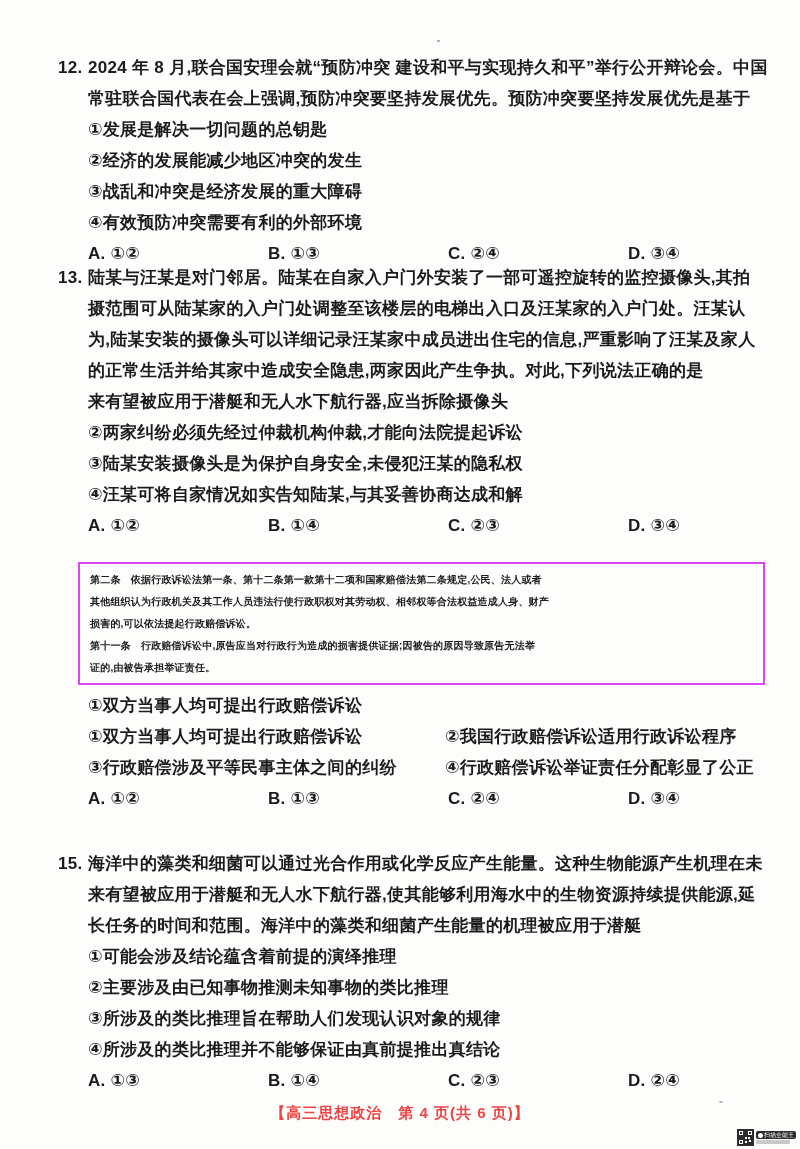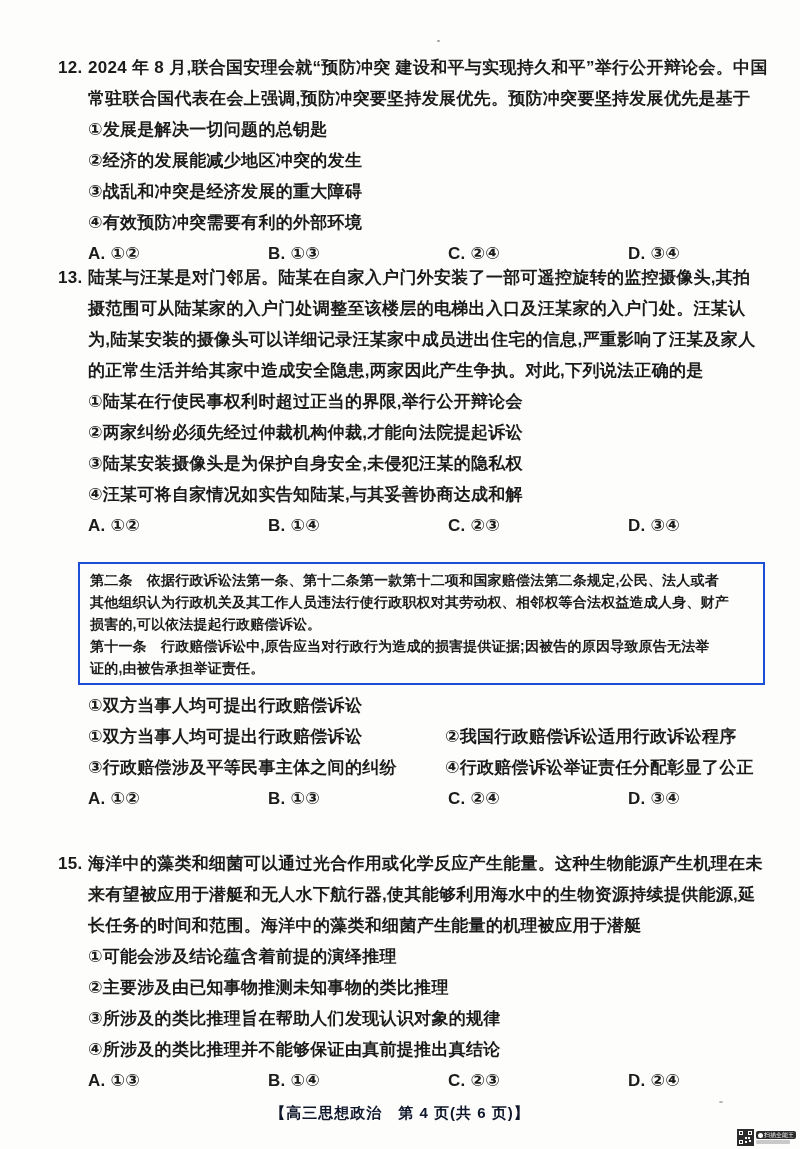--- a/index.html
+++ b/index.html
@@ -21,32 +21,32 @@
   .row { display:flex; white-space:nowrap; }
   .qnum { width:30px; flex:none; }
   .lntext { flex:none; white-space:nowrap; }
   .ln { margin-left:30px; white-space:nowrap; }
   .opts { margin-left:30px; display:flex; white-space:nowrap; }
   .opts span { width:180px; flex:none; }
   .opts span:last-child { width:auto; }
   .excerpt {
     box-sizing:border-box;
     margin-left:20px; margin-top:7px; margin-bottom:5px;
-    width:687px; border:2px solid #1d4ed8;
+    width:687px; border:2px solid #d946ef;
     padding:5px 10px 4px 10px;
-    font-size:14px; line-height:22px; letter-spacing:0.2px;
+    font-size:10px; line-height:22px; letter-spacing:0.2px;
   }
   .bln { white-space:nowrap; }
   .cols2 { margin-left:30px; display:flex; white-space:nowrap; }
   .cols2 span { width:357px; flex:none; }
   .cols2 span:last-child { width:auto;text-align:center; }
   .footer {
     position:absolute; top:1102px; left:0; width:100%;
     text-align:center; font-size:15px; line-height:22px;
-    font-weight:700; letter-spacing:1px; color:#0f172a;
+    font-weight:700; letter-spacing:1px; color:#ef4444;
   }
   .speck { position:absolute; background:#9a9a9a; border-radius:50%; }
   .speck.s1 { left:437px; top:40px; width:3px; height:2px; }
   .speck.s2 { left:719px; top:1101px; width:4px; height:2px; background:#b0b0b0; }
   .wm {
     position:absolute; right:4px; bottom:3px;
     display:flex; align-items:center; gap:2px;
   }
   .wm-qr { width:17px; height:17px; flex:none; }
   .wm-right { display:flex; flex-direction:column; gap:1px; }
@@ -88,21 +88,21 @@
   </div>
 
   <div class="q" style="top:262px;">
     <div class="row">
       <span class="qnum">13.</span>
       <span class="lntext">陆某与汪某是对门邻居。陆某在自家入户门外安装了一部可遥控旋转的监控摄像头,其拍</span>
     </div>
     <div class="ln">摄范围可从陆某家的入户门处调整至该楼层的电梯出入口及汪某家的入户门处。汪某认</div>
     <div class="ln">为,陆某安装的摄像头可以详细记录汪某家中成员进出住宅的信息,严重影响了汪某及家人</div>
     <div class="ln">的正常生活并给其家中造成安全隐患,两家因此产生争执。对此,下列说法正确的是</div>
-    <div class="ln">①陆某在行使民事权利时超过正当的界限,举行公开辩论会</div>
+    <div class="ln">来有望被应用于潜艇和无人水下航行器,应当拆除摄像头</div>
     <div class="ln">②两家纠纷必须先经过仲裁机构仲裁,才能向法院提起诉讼</div>
     <div class="ln">③陆某安装摄像头是为保护自身安全,未侵犯汪某的隐私权</div>
     <div class="ln">④汪某可将自家情况如实告知陆某,与其妥善协商达成和解</div>
     <div class="opts">
       <span>A. ①②</span>
       <span>B. ①④</span>
       <span>C. ②③</span>
       <span>D. ③④</span>
     </div>
   </div>

